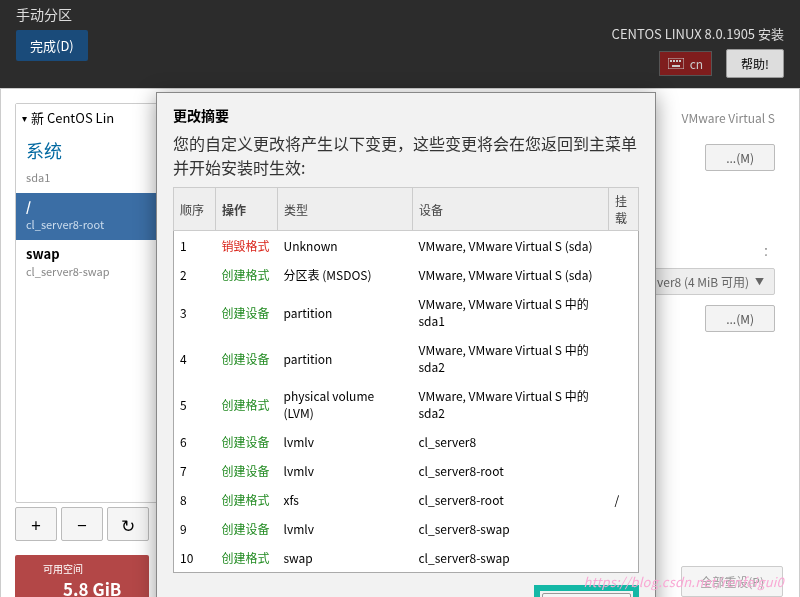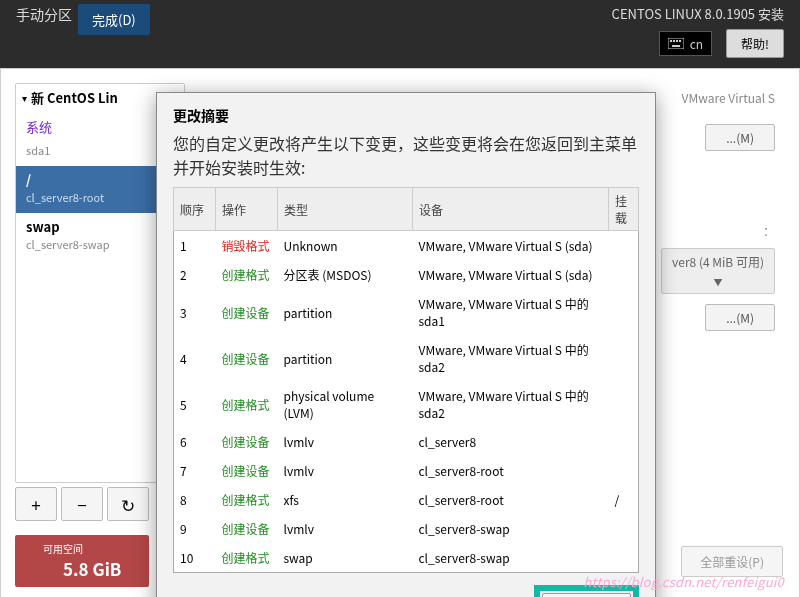--- a/index.html
+++ b/index.html
@@ -1,45 +1,45 @@
 <!DOCTYPE html>
 <html><head>
   <meta charset="utf-8">
   <style>
     * { box-sizing: border-box; margin: 0; padding: 0; font-family: "Noto Sans CJK SC", "Microsoft YaHei", sans-serif; }
     body { width: 800px; height: 597px; background: #2c2c2c; overflow: hidden; position: relative; }
     
     .topbar { background: #2c2c2c; color: #fff; padding: 4px 16px 10px; display: flex; justify-content: space-between; align-items: flex-start; }
-    .topbar-left { display: flex; flex-direction: row; gap: 6px; }
+    .topbar-left { display: flex; flex-direction: column; gap: 6px; }
     .title { font-size: 14px; color: #ddd; }
     .done-btn { background: #1a4b7a; border: none; color: #fff; padding: 6px 14px; font-size: 13px; cursor: pointer; border-radius: 2px; width: fit-content; }
-    .topbar-right { display: flex; align-items: flex-end; gap: 14px; }
+    .topbar-right { display: flex; align-items: flex-end; gap: 14px; margin-top: 20px; }
     .installer-name { font-size: 13px; color: #ddd; }
-    .kb-indicator { background: #000000; border: 1px solid #555; padding: 3px 8px; display: flex; align-items: center; gap: 6px; font-size: 12px; color: #ccc; }
+    .kb-indicator { background: #7f1d1d; border: 1px solid #555; padding: 3px 8px; display: flex; align-items: center; gap: 6px; font-size: 12px; color: #ccc; }
     .kb-icon { display:inline-flex; }
     .help-btn { background: #ddd; border: 1px solid #999; padding: 5px 14px; font-size: 12px; cursor: pointer; border-radius: 2px; }
     
     .content { background: #fff; margin: 0; height: 530px; position: relative; padding: 14px; border: 1px solid #ccc; }
     
     .layout { display: flex; gap: 20px; height: 400px; }
     .sidebar { width: 170px; border: 1px solid #ccc; border-radius: 2px; }
     .sidebar-header { background: #fff; padding: 4px 6px; font-size: 13px; display: flex; align-items: center; gap: 4px; }
     .expand-arrow { font-size: 10px; }
-    .section-label { padding: 6px 10px 2px; font-size: 13px; color: #6d28d9; }
+    .section-label { padding: 6px 10px 2px; font-size: 18px; color: #0369a1; }
     .mount-item { padding: 4px 10px 8px; font-size: 13px; background:#fff; }
     .mount-item.selected { background: #3b6ea5; color: #fff; }
     .mount-path { font-weight: bold; }
     .mount-dev { font-size: 11px; color: #888; }
     .mount-item.selected .mount-dev { color: #cde; }
     
     .rightpane { flex: 1; font-size: 13px; color: #555; padding-top: 6px; }
     .right-row { display:flex; align-items:center; gap:6px; margin: 20px 0; }
     .right-input-btn { border:1px solid #bbb; background:#f3f3f3; padding:4px 20px; border-radius:2px; font-size:12px; color:#555;}
     .ghost-text { color:#888; font-size:12px; }
-    .dd-disabled { border:1px solid #ccc; background:#eee; padding:4px 10px; font-size:12px; color:#666; display:inline-flex; align-items:center; gap:6px; border-radius:2px;flex-direction:column;}
+    .dd-disabled { border:1px solid #ccc; background:#eee; padding:4px 10px; font-size:12px; color:#666; display:inline-flex; align-items:center; gap:6px; border-radius:2px;}
     
     .toolbar { display: flex; gap: 4px; margin-top: 4px; }
     .tool-btn { width: 42px; height: 34px; border: 1px solid #bbb; background: #f5f5f5; font-size: 17px; display: flex; align-items: center; justify-content: center; cursor: pointer; border-radius: 2px; }
     
     .footer { margin-top: 14px; display: flex; align-items: center; gap: 12px; }
     .space-badge { color: #fff; padding: 6px 28px; text-align: left; border-radius: 2px; }
     .space-badge.avail { background: #b34747; }
     .space-badge.total { background: #6f6f6f; }
     .space-lbl { font-size: 10px; display:block; }
     .space-val { font-size: 17px; font-weight: bold; margin-left: 20px; }
@@ -91,21 +91,21 @@
       </div>
     </div>
   </div>
 </div>
 
 <div class="content">
   <div class="layout">
     <div class="sidebar">
       <div class="sidebar-header">
         <span class="expand-arrow">▾</span>
-        <span style="font-weight:bold;">新 CentOS Lin</span>
+        <span style="font-weight:normal;">新 CentOS Lin</span>
       </div>
       <div class="section-label">系统</div>
       <div id="mount-list">
           <div class="mount-item">
             <div class="mount-dev">sda1</div>
           </div>
           <div class="mount-item selected">
             <div class="mount-path">/</div>
             <div class="mount-dev">cl_server8-root</div>
           </div>
@@ -157,21 +157,21 @@
   <button class="reset-btn">全部重设(P)</button>
 </div>
 
 <div class="dialog">
   <div class="dialog-title">更改摘要</div>
   <div class="dialog-sub">您的自定义更改将产生以下变更，这些变更将会在您返回到主菜单并开始安装时生效:</div>
   <table class="changes-table">
     <thead>
       <tr>
         <th style="width:42px;">顺序</th>
-        <th style="width:62px;">操作</th>
+        <th style="width:62px;font-weight:bold;">操作</th>
         <th style="width:135px;">类型</th>
         <th>设备</th>
         <th style="width:30px;margin-top:24px;">挂载</th>
       </tr>
     </thead>
     <tbody id="changes-body">
         <tr>
           <td>1</td>
           <td class="op-destroy">销毁格式</td>
           <td>Unknown</td>

